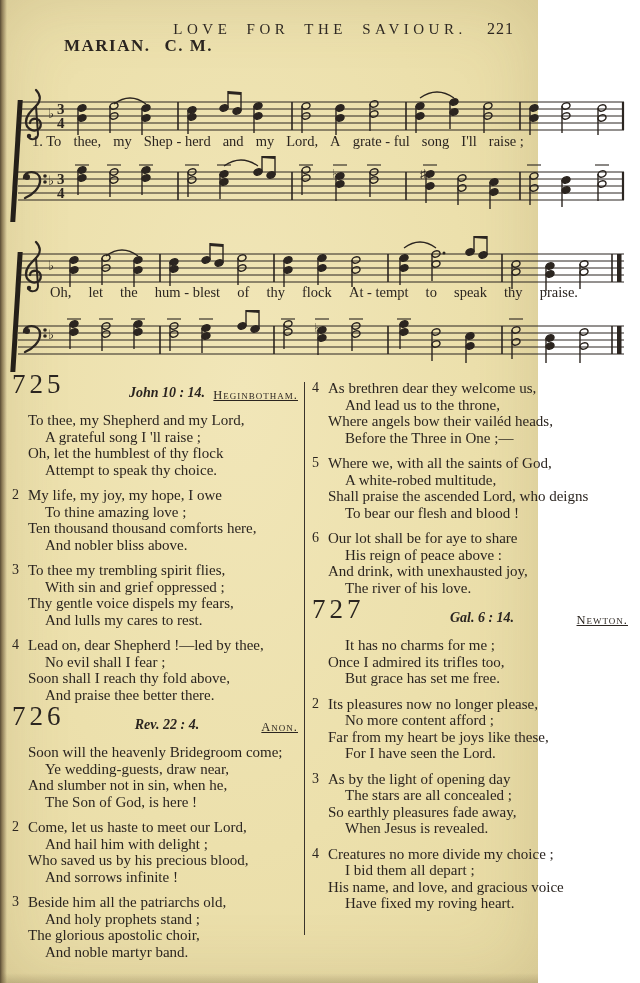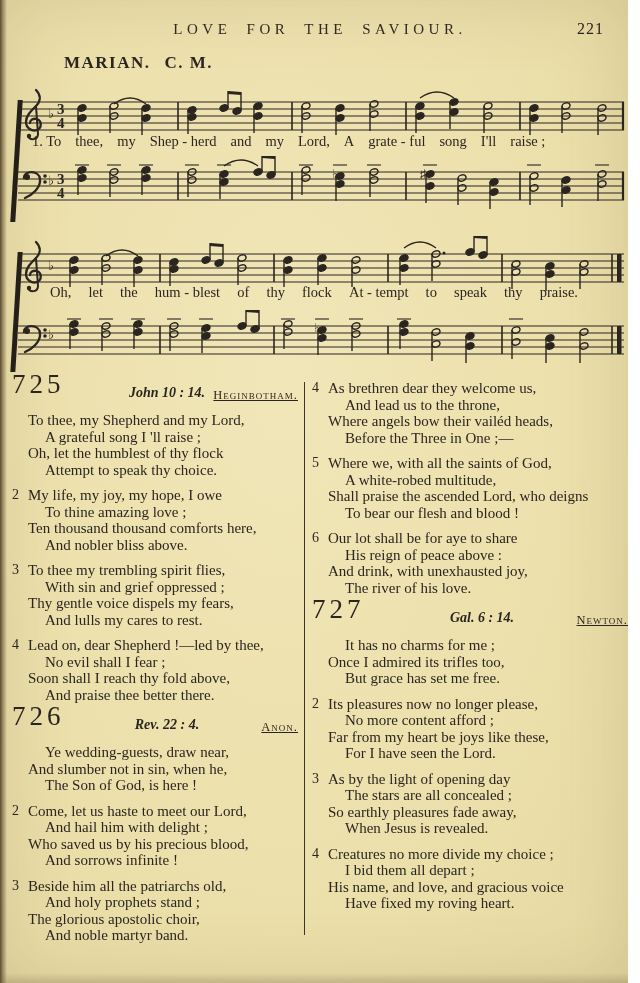--- a/index.html
+++ b/index.html
@@ -1,38 +1,38 @@
 <!DOCTYPE html>
 <html><head>
 <meta charset="utf-8">
 <style>
   html,body{margin:0;padding:0;}
   body{width:640px;height:983px;overflow:hidden;
        font-family:"Liberation Serif","DejaVu Serif",serif;color:#2b2520;}
-  #page{position:relative;width:628px;height:983px;
+  #page{position:relative;width:538px;height:983px;
         background:radial-gradient(ellipse at 45% 40%, #f1e6b8 0%, #ece0ac 55%, #e6d9a2 100%);
         box-shadow:inset 0 0 70px rgba(120,100,55,.18);}
   .edge-left{position:absolute;left:0;top:0;width:7px;height:983px;
         background:linear-gradient(90deg,#574a33 0,#8b7a55 2px,rgba(139,122,85,0) 100%);}
   .edge-bottom{position:absolute;left:0;bottom:0;width:100%;height:10px;
         background:linear-gradient(0deg,rgba(110,95,60,.25),rgba(110,95,60,0));}
   .hdr{position:absolute;top:21px;left:0;width:640px;text-align:center;
        font-size:15px;letter-spacing:4.5px;word-spacing:7px;color:#2f2923;}
   .pagenum{position:absolute;top:20px;right:24px;font-size:16px;letter-spacing:1px;}
-  .tune{position:absolute;top:53px;left:64px;font-size:17px;font-weight:bold;letter-spacing:1.5px;}
+  .tune{position:absolute;top:36px;left:64px;font-size:17px;font-weight:bold;letter-spacing:1.5px;}
   .tune .meter{margin-left:14px;}
   
   #music{position:absolute;top:84px;left:0;width:640px;height:296px;}
   .staffsvg{position:absolute;left:10px;width:618px;height:64px;}
   #st1t{top:0;} #st1b{top:72px;} #st2t{top:152px;} #st2b{top:226px;}
   .sysbar{position:absolute;width:5px;background:#241f19;transform:skewX(-3.5deg);}
   #bar1{left:14px;top:16px;height:122px;}
   #bar2{left:14px;top:168px;height:120px;}
   .lyrics{position:absolute;display:flex;justify-content:space-between;
-          font-size:14.5px;white-space:nowrap;color:#2b2520;gap:14px;}
+          font-size:14.5px;white-space:nowrap;color:#2b2520;}
   #lyr1{top:49px;left:32px;width:492px;}
   #lyr2{top:200px;left:50px;width:528px;}
   
   #textarea{position:absolute;top:380px;left:0;width:640px;height:590px;font-size:15px;line-height:16.5px;}
   .divider{position:absolute;left:304px;top:2px;width:1px;height:553px;background:#3a342b;}
   .col{position:absolute;top:0;}
   #colL{left:12px;width:286px;}
   #colR{left:312px;width:316px;}
   .hymnhead{position:relative;height:27px;margin-bottom:5px;}
   .hymnnum{position:absolute;left:0;top:-4px;font-size:27px;letter-spacing:4px;font-weight:normal;}
@@ -425,20 +425,21 @@
           <div class="vline">Soon shall I reach thy fold above,</div>
           <div class="vline even">And praise thee better there.</div>
         </div>
         <div class="hymnhead">
           <span class="hymnnum">726</span>
           <span class="scrip">Rev. 22 : 4.</span>
           <span class="auth">Anon.</span>
         </div>
         <div class="verse">
           <span class="vnum"></span>
+          <div class="vline">Soon will the heavenly Bridegroom come;</div>
           <div class="vline even">Ye wedding-guests, draw near,</div>
           <div class="vline">And slumber not in sin, when he,</div>
           <div class="vline even">The Son of God, is here !</div>
         </div>
         <div class="verse">
           <span class="vnum">2</span>
           <div class="vline">Come, let us haste to meet our Lord,</div>
           <div class="vline even">And hail him with delight ;</div>
           <div class="vline">Who saved us by his precious blood,</div>
           <div class="vline even">And sorrows infinite !</div>

